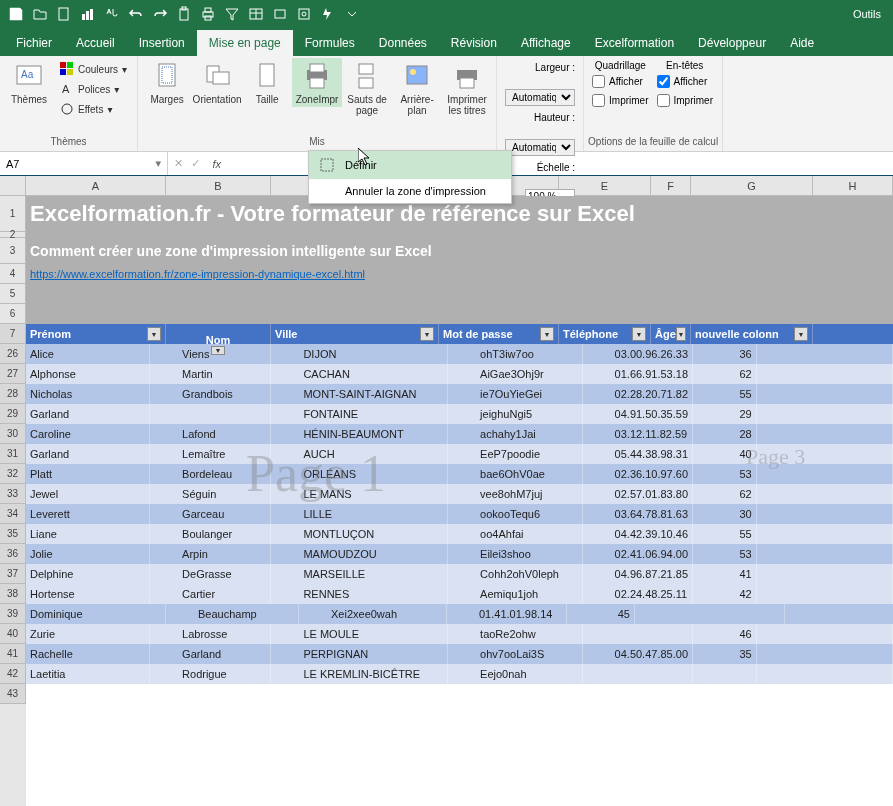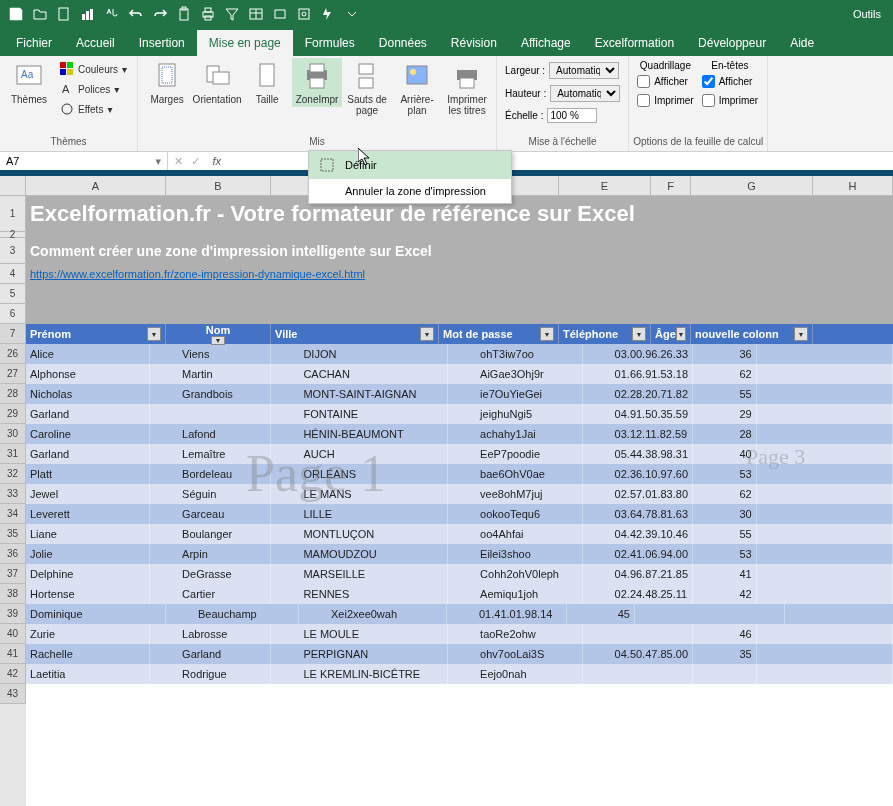--- a/index.html
+++ b/index.html
@@ -16,33 +16,33 @@
 .menubar .tab.active { background: #f3f3f3; color: #217346; }
 
 .ribbon { background: #f3f3f3; height: 96px; display: flex; border-bottom: 1px solid #d0d0d0; position: relative; }
 .ribbon-group { display: flex; flex-direction: column; border-right: 1px solid #e0e0e0; padding: 2px 4px; }
 .ribbon-group-content { display: flex; flex: 1; align-items: flex-start; }
 .ribbon-group-label { text-align: center; font-size: 10px; color: #555; padding: 2px 0; }
 .ribbon-btn-lg { display: flex; flex-direction: column; align-items: center; width: 50px; padding: 2px; font-size: 10px; text-align: center; color: #333; }
 .ribbon-btn-lg .icon-box { width: 32px; height: 32px; display: flex; align-items: center; justify-content: center; margin-bottom: 2px; }
 .ribbon-btn-sm { display: flex; align-items: center; font-size: 10px; color: #333; padding: 2px 4px; gap: 4px; }
 .ribbon-col { display: flex; flex-direction: column; gap: 2px; padding: 2px; }
-.scale-row { display: flex; align-items: center; font-size: 10px; gap: 4px; padding: 2px; }
+.scale-row { display: flex; align-items: flex-end; font-size: 10px; gap: 16px; padding: 2px; flex-direction: column; }
 .scale-row input, .scale-row select { font-size: 10px; border: 1px solid #abadb3; padding: 1px 2px; }
 .scale-row select { width: 70px; }
 .scale-row input { width: 50px; }
 .chk-row { display: flex; align-items: center; font-size: 10px; gap: 4px; padding: 2px; }
 .ribbon-btn-lg.highlighted { background: #c8e6d0; }
 
 .dropdown-menu { position: absolute; top: 94px; left: 308px; background: #fff; border: 1px solid #c6c6c6; width: 204px; box-shadow: 2px 2px 4px rgba(0,0,0,0.2); z-index: 100; }
 .dropdown-item { display: flex; align-items: center; padding: 6px 8px; font-size: 11px; gap: 8px; }
 .dropdown-item.hover { background: #c8e6d0; }
 .dropdown-item .di-icon { width: 20px; display: flex; justify-content: center; }
 
-.formula-bar { height: 24px; display: flex; align-items: center; border-bottom: 6px solid #0c4a6e; background: #fff; }
+.formula-bar { height: 24px; display: flex; align-items: center; border-bottom: 1px solid #0c4a6e; background: #fff; }
 .name-box { width: 168px; border-right: 1px solid #d0d0d0; padding: 0 6px; font-size: 11px; height: 100%; display: flex; align-items: center; justify-content: space-between; }
 .name-box .dd { color: #777; }
 .fb-btns { display: flex; padding: 0 6px; gap: 8px; color: #aaa; }
 .fb-fx { padding: 0 6px; font-style: italic; color: #555; }
 
 .sheet-area { display: flex; height: calc(806px - 28px - 28px - 96px - 24px); }
 .row-headers { width: 26px; background: #e6e6e6; }
 .grid-wrapper { flex: 1; overflow: hidden; }
 .col-headers { display: flex; height: 20px; background: #e6e6e6; border-bottom: 1px solid #bbb; }
 .col-header { border-right: 1px solid #bbb; display: flex; align-items: center; justify-content: center; font-size: 11px; color: #444; }
@@ -50,21 +50,21 @@
 .row-header.sel { background: #d8d8d8; }
 
 .grid { position: relative; background: #b0b0b0; }
 .merge-row { height: 36px; display: flex; align-items: center; padding: 0 4px; color: #fff; font-size: 22px; font-weight: bold; }
 .subtitle-row { height: 26px; color: #fff; font-size: 14px; font-weight: bold; padding: 0 4px; display: flex; align-items: center; }
 .link-row { height: 20px; padding: 0 4px; display: flex; align-items: center; }
 .link-row a { color: #0563c1; font-size: 11px; text-decoration: underline; }
 .empty-row { height: 20px; }
 
 .table-header { display: flex; height: 20px; background: #4472c4; }
-.th-cell { border-right: 1px solid #7a93c8; display: flex; align-items: center; justify-content: space-between; padding: 0 4px; color: #fff; font-size: 11px; font-weight: bold; }
+.th-cell { border-right: 1px solid #7a93c8; display: flex; align-items: center; justify-content: space-between; padding: 10px 4px; color: #fff; font-size: 11px; font-weight: bold; }
 .th-cell .filter-btn { width: 14px; height: 14px; background: #e0e0e0; border: 1px solid #888; display: flex; align-items: center; justify-content: center; font-size: 7px; color: #333; }
 
 .data-row { display: flex; height: 20px; gap: 28px; }
 .data-row.even { background: #b4c6e7; }
 .data-row.odd { background: #d9e1f2; }
 .td-cell { border-right: 1px solid rgba(255,255,255,0.3); padding: 0 4px; display: flex; align-items: center; font-size: 11px; color: #222; overflow: hidden; white-space: nowrap; }
 .td-cell.num { justify-content: flex-end; }
 
 .page-watermark { position: absolute; font-size: 52px; color: rgba(120,120,120,0.35); font-family: 'Times New Roman', serif; pointer-events: none; z-index: 50; }
 .wm1 { top: 248px; left: 220px; }

